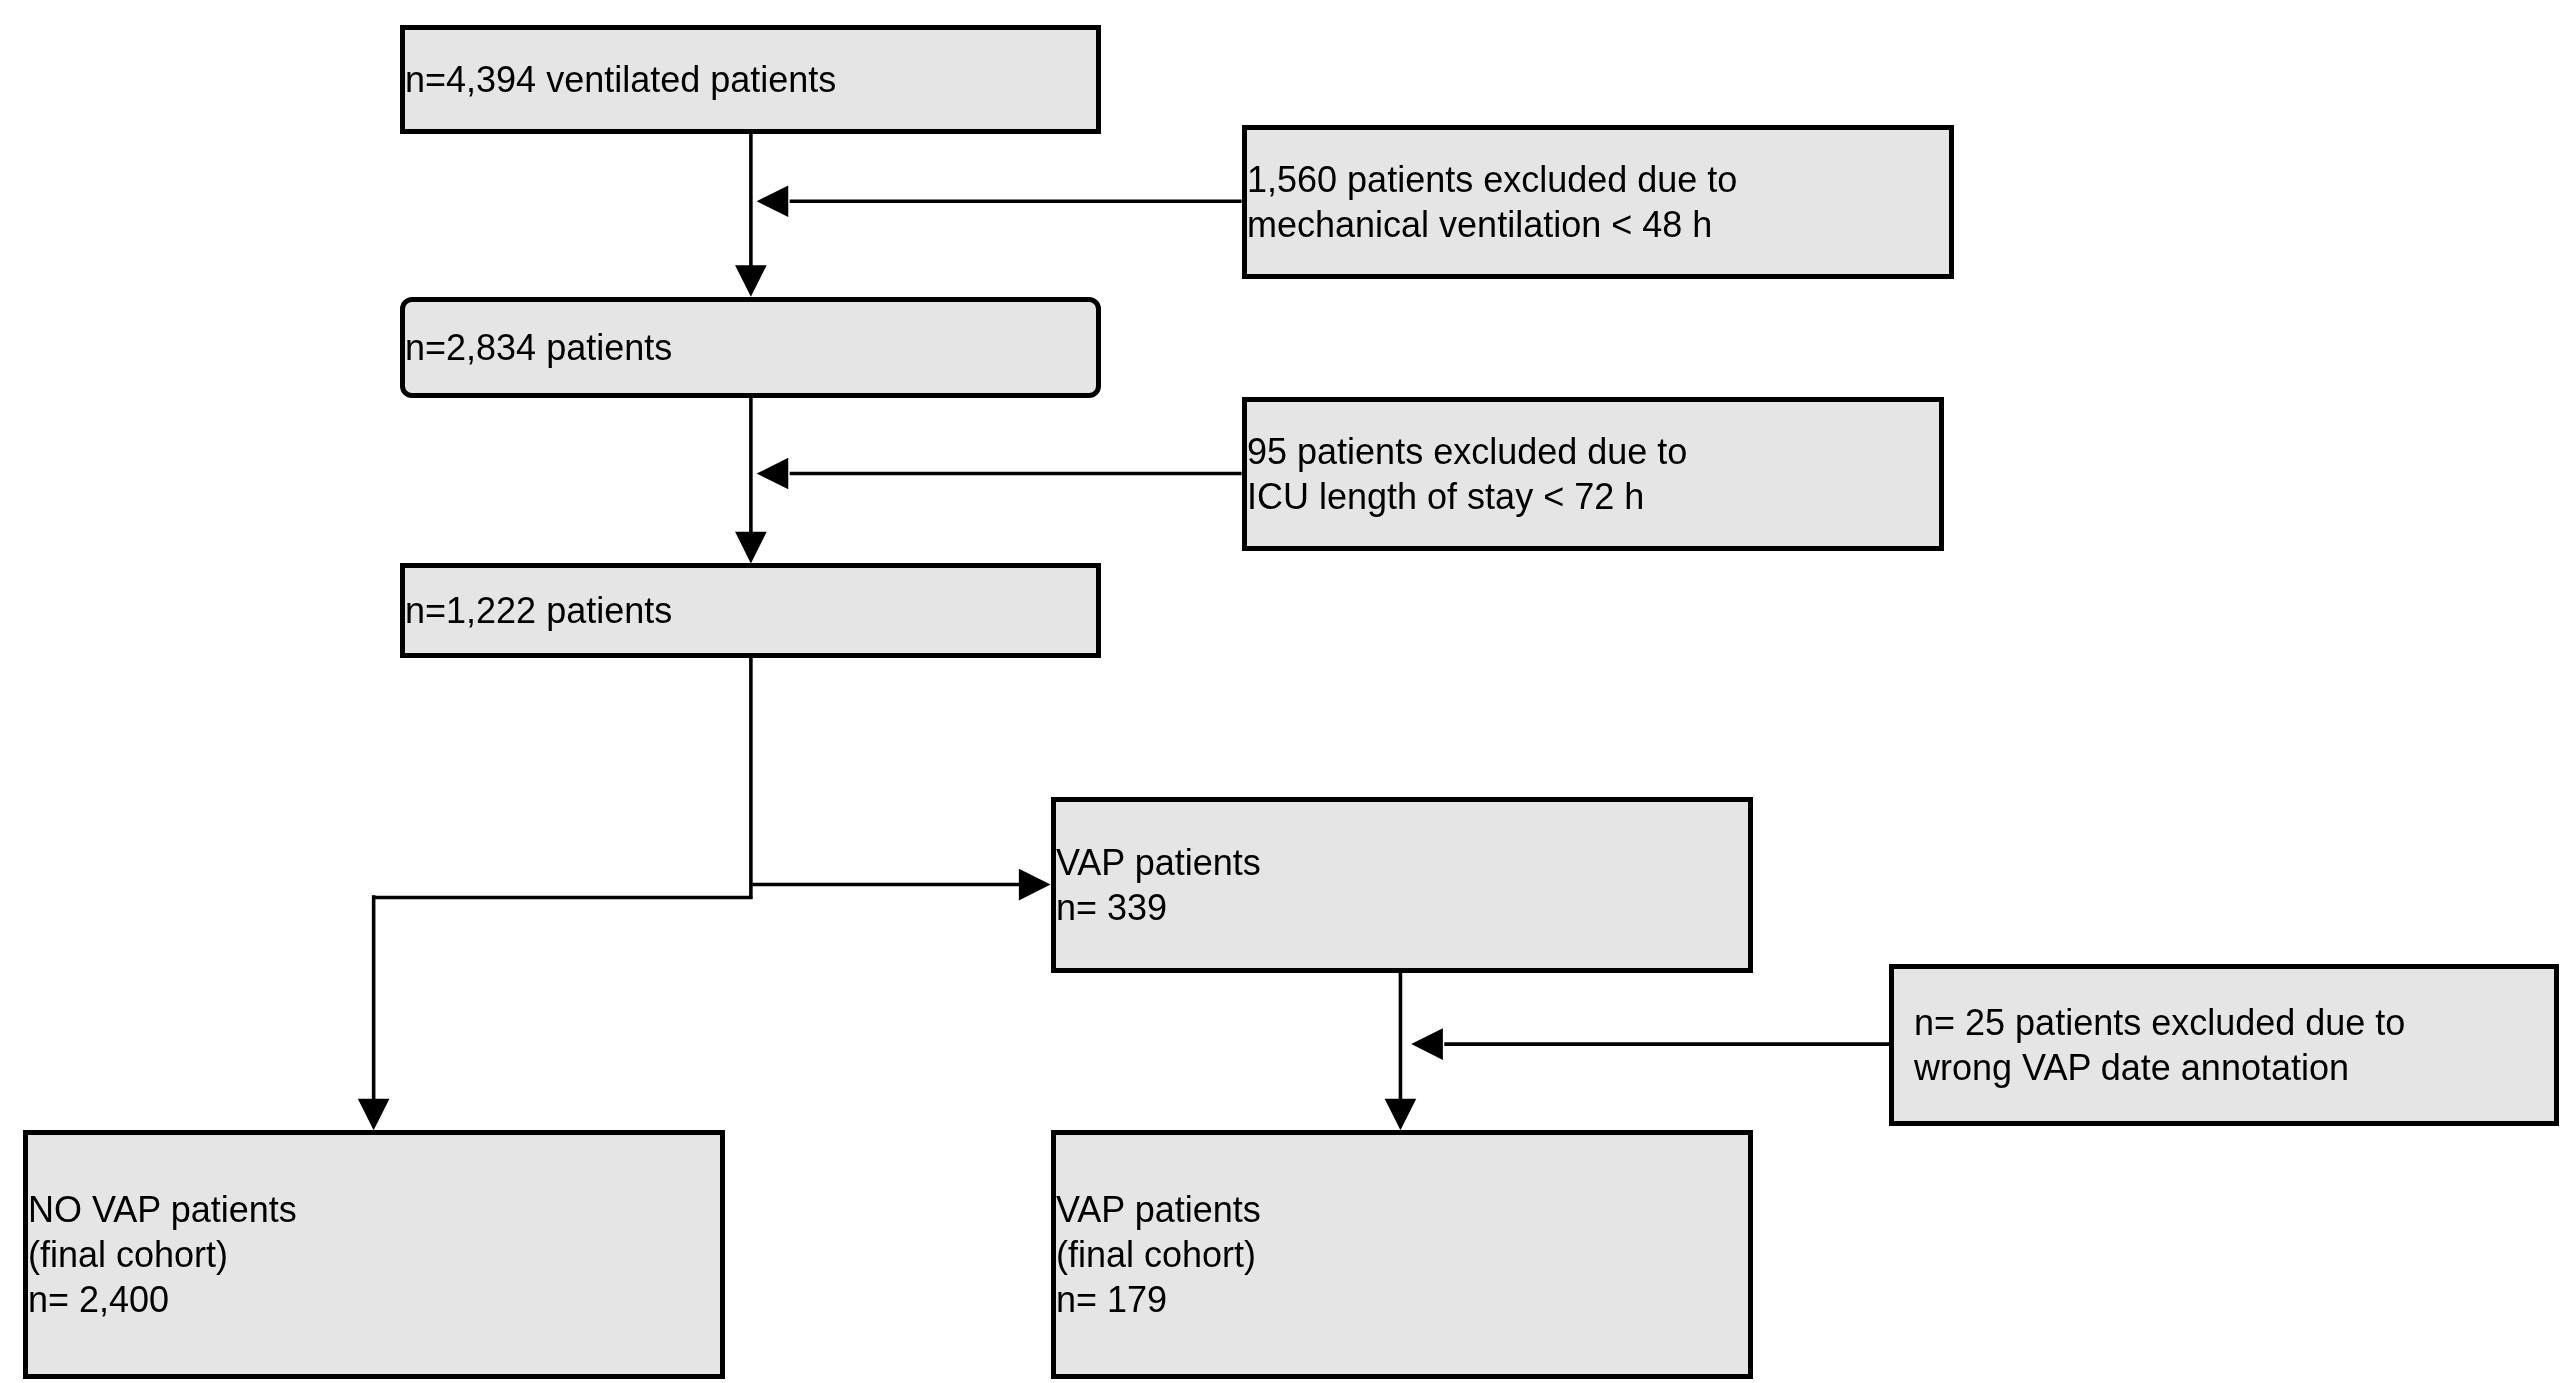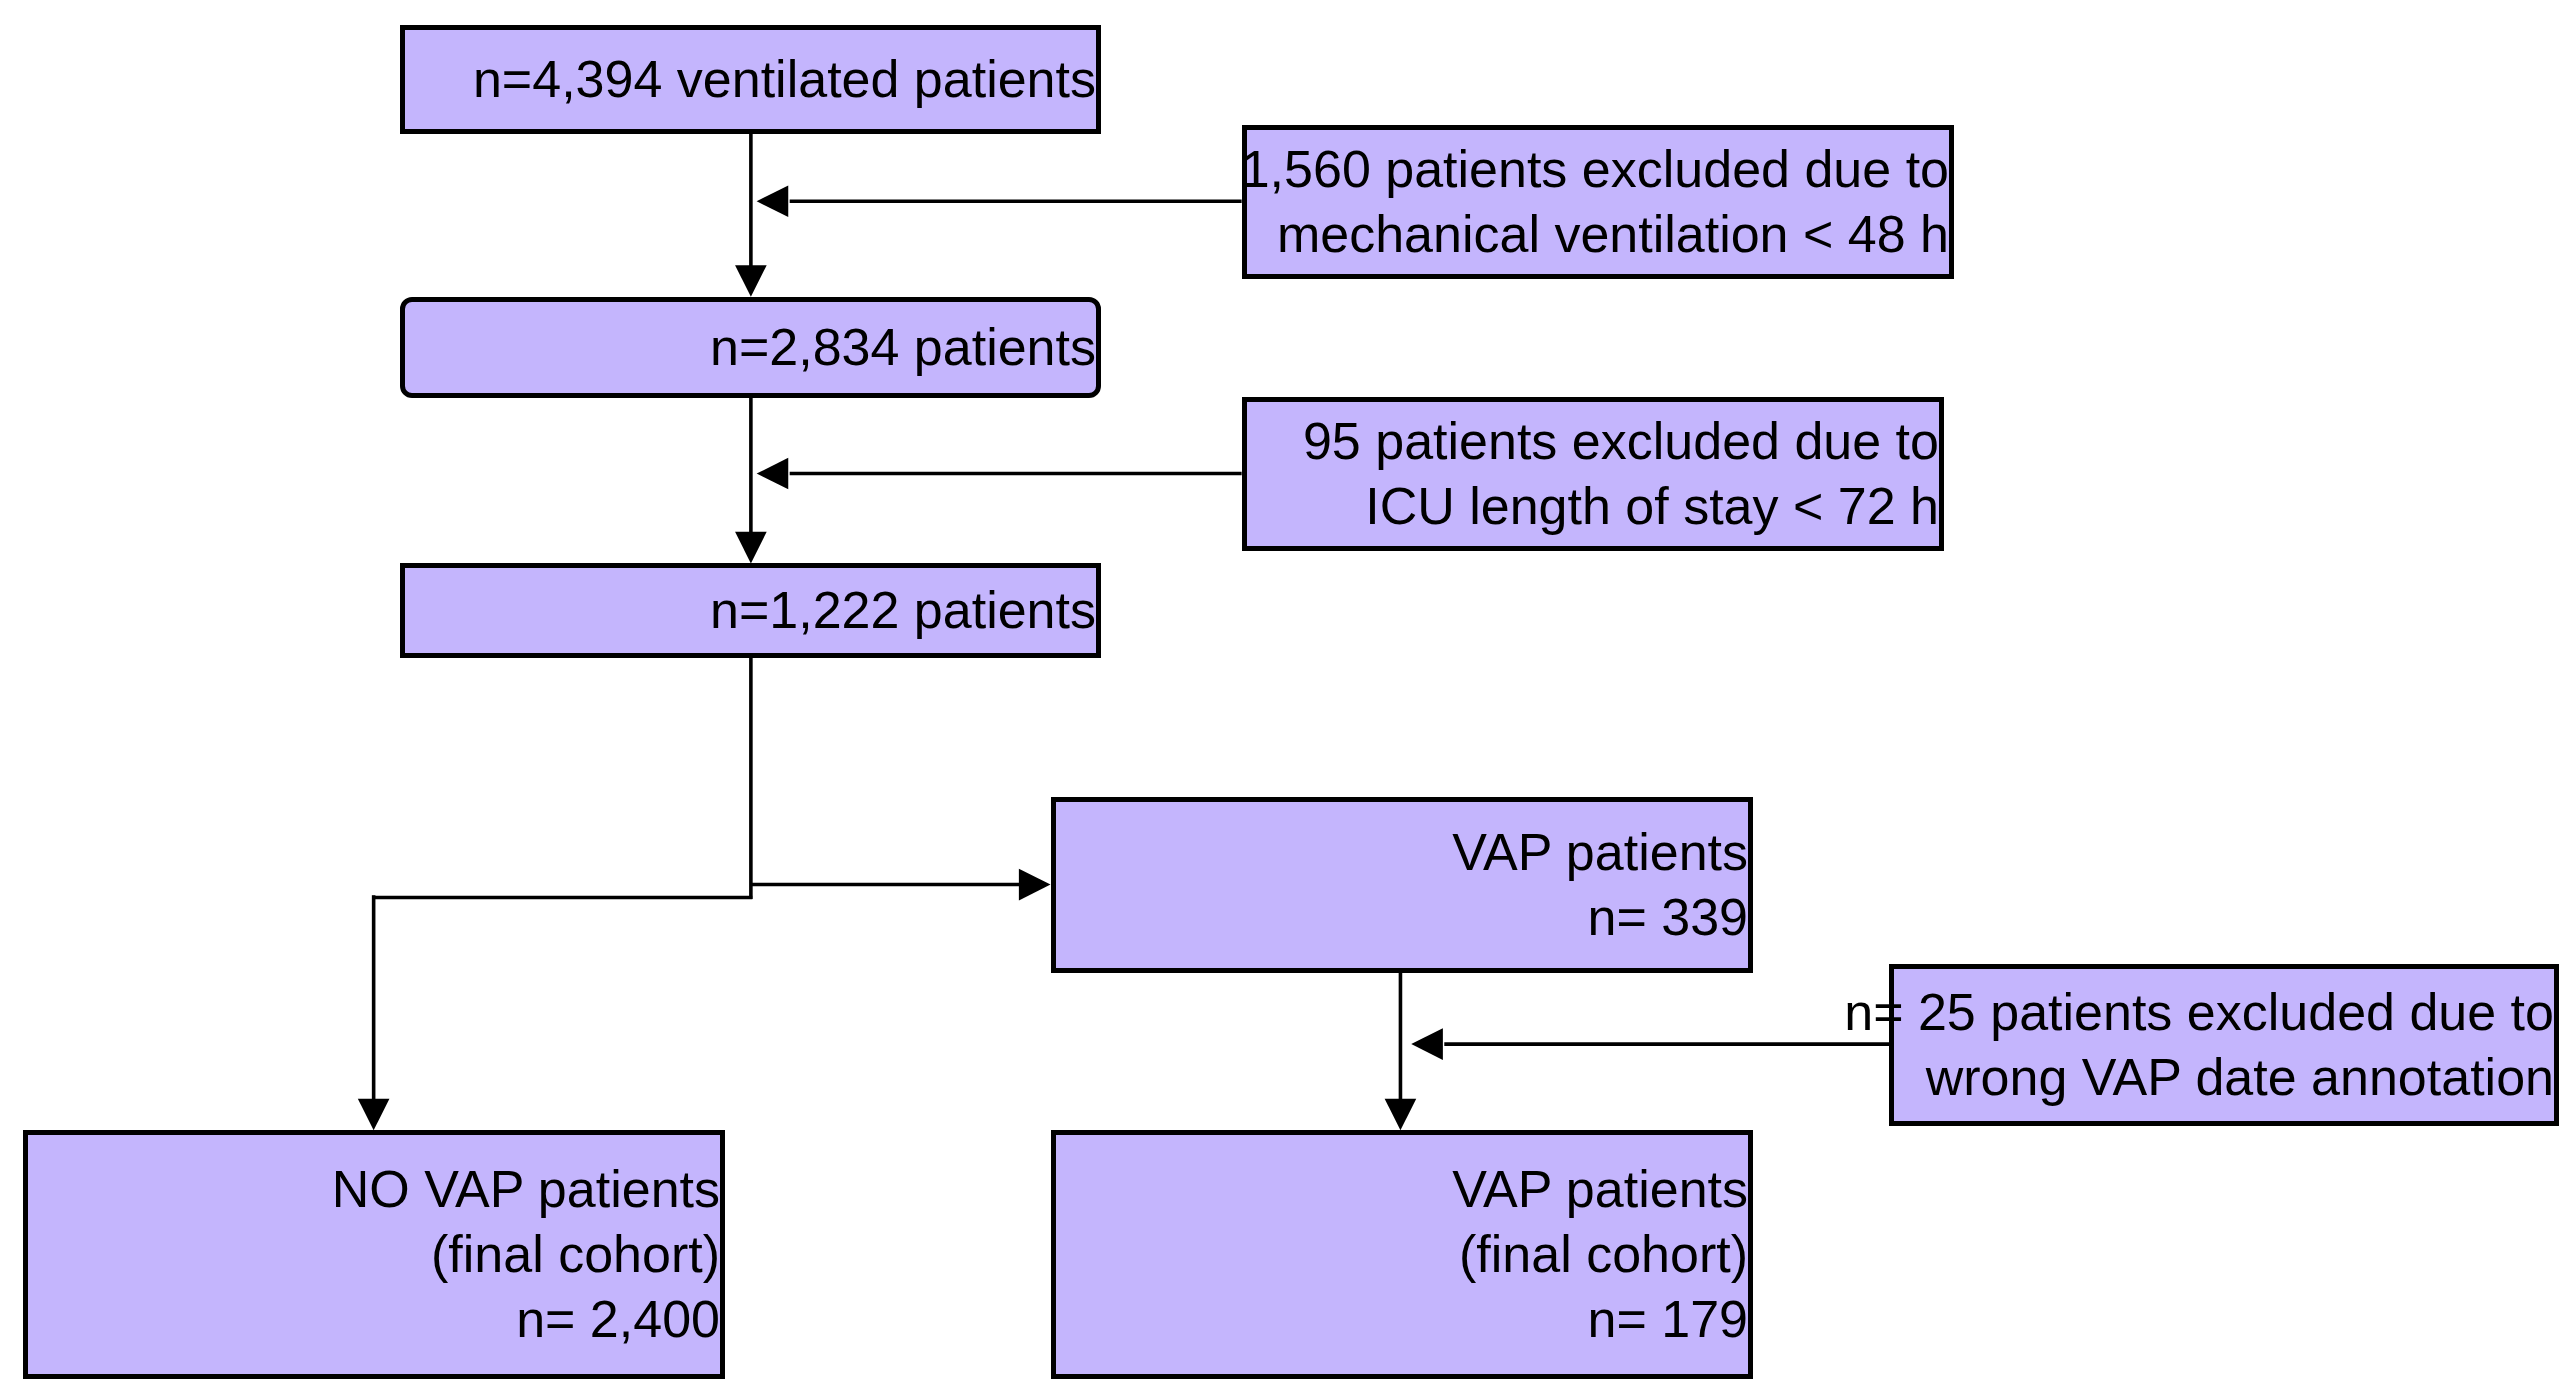--- a/index.html
+++ b/index.html
@@ -18,28 +18,28 @@
   #connectors {
     position: absolute;
     left: 0;
     top: 0;
     width: 2576px;
     height: 1384px;
   }
   .node {
     position: absolute;
     box-sizing: border-box;
-    background: #c4b5fd;
+    background: #e5e5e5;
     border: 5.7px solid #000000;
     display: flex;
     flex-direction: column;
-    align-items: flex-end;
+    align-items: flex-start;
     justify-content: center;
     text-align: center;
-    font-size: 52px;
+    font-size: 36px;
     line-height: 1.25;
     color: #000000;
   }
   .node .line {
     white-space: nowrap;
   }
   svg line {
     stroke: #000000;
     stroke-width: 5;
   }
@@ -103,21 +103,21 @@
 
   <div class="node" style="left:400px; top:563px; width:701px; height:95px;">
     <div class="line">n=1,222 patients</div>
   </div>
 
   <div class="node" style="left:1051px; top:797px; width:702px; height:176px;">
     <div class="line">VAP patients</div>
     <div class="line">n= 339</div>
   </div>
 
-  <div class="node" style="left:1889px; top:964px; width:670px; height:162px;">
+  <div class="node" style="left:1889px; top:964px; width:670px; height:162px;padding-left:20px;">
     <div class="line">n= 25 patients excluded due to</div>
     <div class="line">wrong VAP date annotation</div>
   </div>
 
   <div class="node" style="left:23px; top:1130px; width:702px; height:249px;">
     <div class="line">NO VAP patients</div>
     <div class="line">(final cohort)</div>
     <div class="line">n= 2,400</div>
   </div>
 

